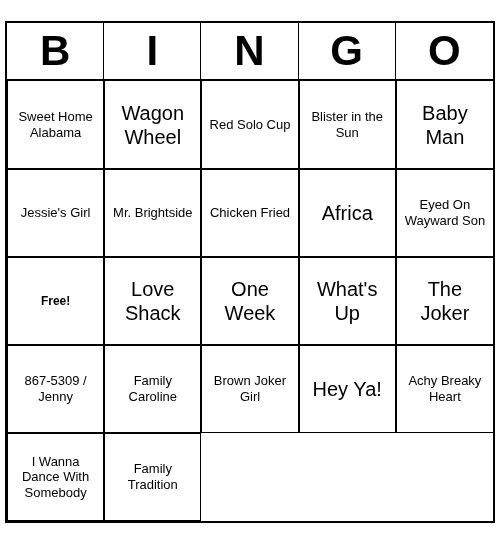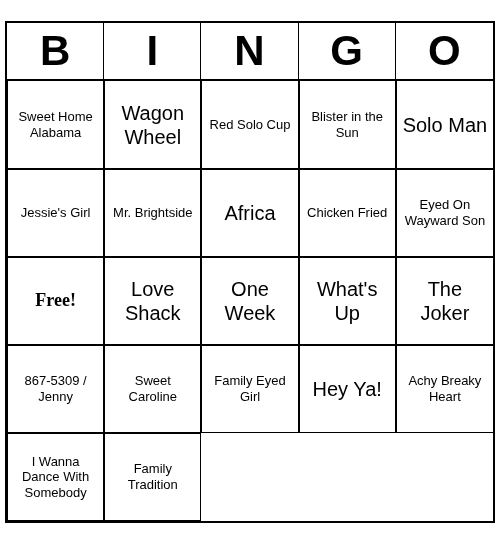--- a/index.html
+++ b/index.html
@@ -53,53 +53,52 @@
       border-right: none;
     }
     .bingo-cell:nth-child(-n+5) {
       border-top: none;
     }
     .bingo-cell.large-text {
       font-size: 20px;
       font-weight: normal;
     }
     .bingo-cell.free {
-      font-size: 18px;
+      font-size: 12px;
       font-weight: bold;
-      font-family: Liberation Serif, serif;
     }
   </style>
 </head>
 <body>
 
 <div class="bingo-container">
   <div class="bingo-header">
   <div class="bingo-letter">B</div>
       <div class="bingo-letter">I</div>
       <div class="bingo-letter">N</div>
       <div class="bingo-letter">G</div>
       <div class="bingo-letter">O</div>
     </div>
   <div class="bingo-grid">
   <div class="bingo-cell">Sweet Home Alabama</div>
       <div class="bingo-cell large-text">Wagon Wheel</div>
       <div class="bingo-cell">Red Solo Cup</div>
       <div class="bingo-cell">Blister in the Sun</div>
-      <div class="bingo-cell large-text">Solo Man</div>
+      <div class="bingo-cell large-text">Baby Man</div>
       <div class="bingo-cell">Jessie's Girl</div>
       <div class="bingo-cell">Mr. Brightside</div>
+      <div class="bingo-cell">Chicken Fried</div>
       <div class="bingo-cell large-text">Africa</div>
-      <div class="bingo-cell">Chicken Fried</div>
       <div class="bingo-cell">Eyed On Wayward Son</div>
       <div class="bingo-cell large-text free">Free!</div>
       <div class="bingo-cell large-text">Love Shack</div>
       <div class="bingo-cell large-text">One Week</div>
       <div class="bingo-cell large-text">What's Up</div>
       <div class="bingo-cell large-text">The Joker</div>
       <div class="bingo-cell">867-5309 / Jenny</div>
-      <div class="bingo-cell">Sweet Caroline</div>
-      <div class="bingo-cell">Family Eyed Girl</div>
+      <div class="bingo-cell">Family Caroline</div>
+      <div class="bingo-cell">Brown Joker Girl</div>
       <div class="bingo-cell large-text">Hey Ya!</div>
       <div class="bingo-cell">Achy Breaky Heart</div>
       <div class="bingo-cell">I Wanna Dance With Somebody</div>
       <div class="bingo-cell">Family Tradition</div>
     </div>
 </div>
 
 </body></html>

